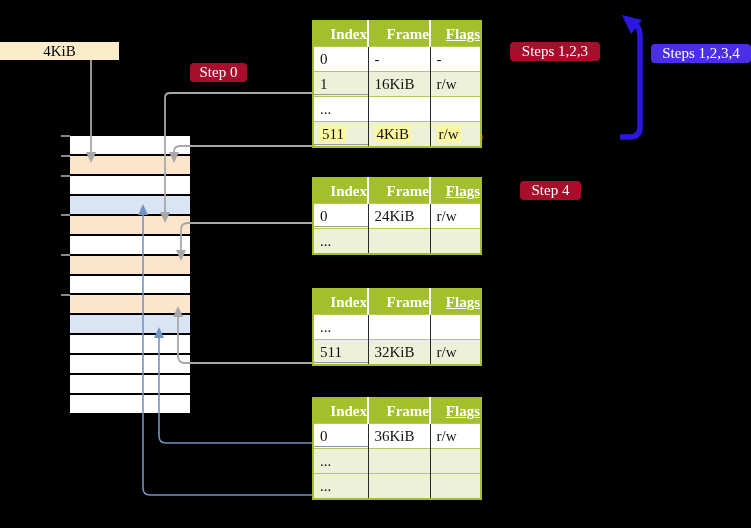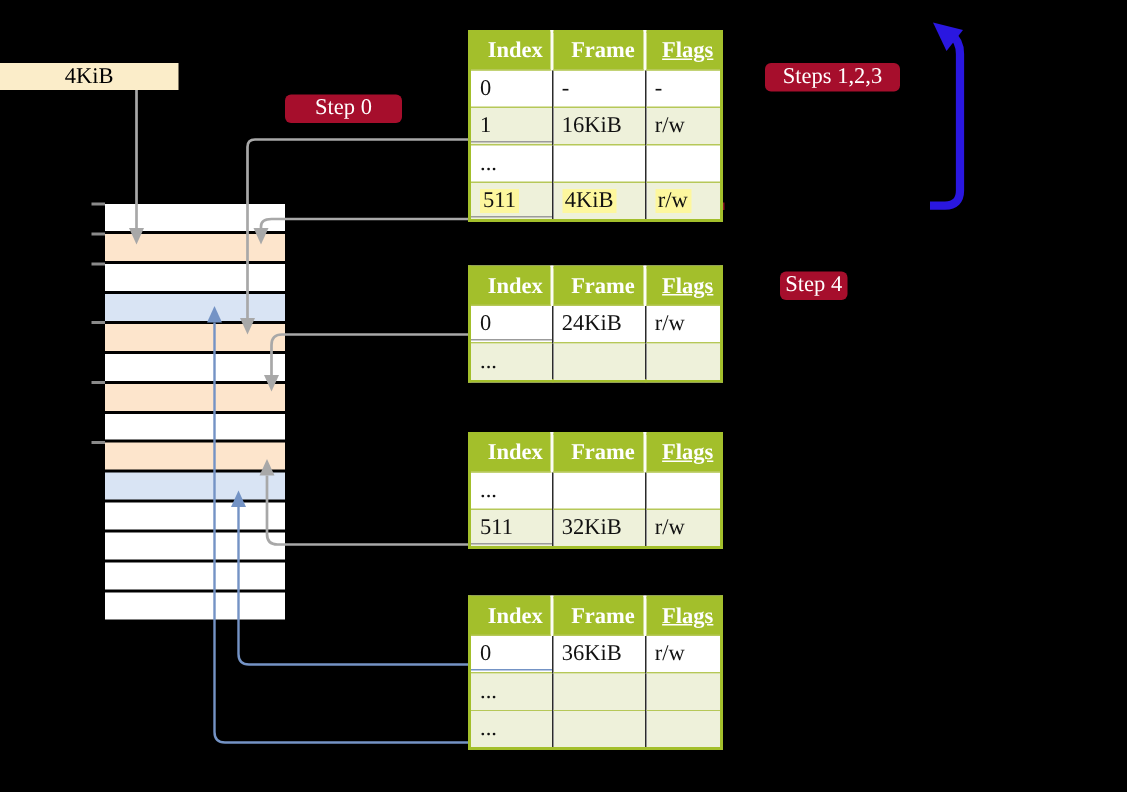--- a/index.html
+++ b/index.html
@@ -13,21 +13,21 @@
   .frame-peach{background:#fde5cc;}
   .frame-blue{background:#d9e4f4;}
 
   
   #overlay{position:absolute;left:0;top:0;z-index:2;pointer-events:none;}
 
   
   table.ptable{position:absolute;left:312px;width:168px;border-collapse:collapse;
                table-layout:fixed;background:#fff;border:2px solid #a3bf2b;
                font-size:15px;color:#111;z-index:3;}
-  table.ptable th{background:#a3bf2b;color:#fff;font-weight:bold;text-align:center;
+  table.ptable th{background:#a3bf2b;color:#fff;font-weight:bold;text-align:right;
                   height:24px;padding:0 0 0 6px;border-right:2px solid #fdfdf5;}
   table.ptable th:last-child{border-right:none;text-decoration:underline;}
   table.ptable td{height:24px;padding:0 0 0 6px;border-right:1px solid #2a2a2a;
                   border-top:1px solid #b6c858;position:relative;}
   table.ptable td:last-child{border-right:none;}
   table.ptable tr.alt td{background:#eef1da;}
   td.u-gray::after,td.u-blue::after{content:"";position:absolute;left:0;right:0;
                   bottom:1px;height:1px;}
   td.u-gray::after{background:#9b9b9b;}
   td.u-blue::after{background:#7493c5;}
@@ -36,24 +36,24 @@
   #table1{top:20px;}
   #table2{top:177px;}
   #table3{top:288px;}
   #table4{top:397px;}
 
   
   .badge{position:absolute;height:19px;line-height:19px;text-align:center;color:#fff;
          font-size:15px;border-radius:4px;z-index:3;box-sizing:border-box;margin-top:24px;}
   .badge-red{background:#a60e2c;}
   .badge-blue{background:#4b2ee8;}
-  #badge-step0{left:190px;top:39px;width:78px;}
+  #badge-step0{left:190px;top:39px;width:57px;}
   #badge-steps123{left:510px;top:18px;width:90px;}
   #badge-steps1234{left:651px;top:20px;width:100px;}
-  #badge-step4{left:520px;top:157px;width:45px;}
+  #badge-step4{left:520px;top:157px;width:61px;}
 
   #page-box{position:absolute;left:0;top:42px;width:119px;height:18px;background:#fbedc9;
             color:#000;text-align:center;line-height:18px;font-size:15px;z-index:3;}
 </style>
 </head>
 <body>
 
 <div id="canvas">
 
   <div id="strip">
@@ -113,20 +113,21 @@
 
     <rect x="479" y="135" width="4" height="5" fill="#8c1020"></rect>
   </svg>
 
   <div id="page-box">
     <span>4KiB</span>
   </div>
 
   <div id="badge-step0" class="badge badge-red">Step 0</div>
   <div id="badge-steps123" class="badge badge-red">Steps 1,2,3</div>
+  <div id="badge-steps1234" class="badge badge-blue">Steps 1,2,3,4</div>
   <div id="badge-step4" class="badge badge-red">Step 4</div>
 
   <table id="table1" class="ptable">
     <colgroup>
         <col style="width:55px">
         <col style="width:62px">
         <col style="width:51px">
       </colgroup>
     <tbody>
         <tr>

